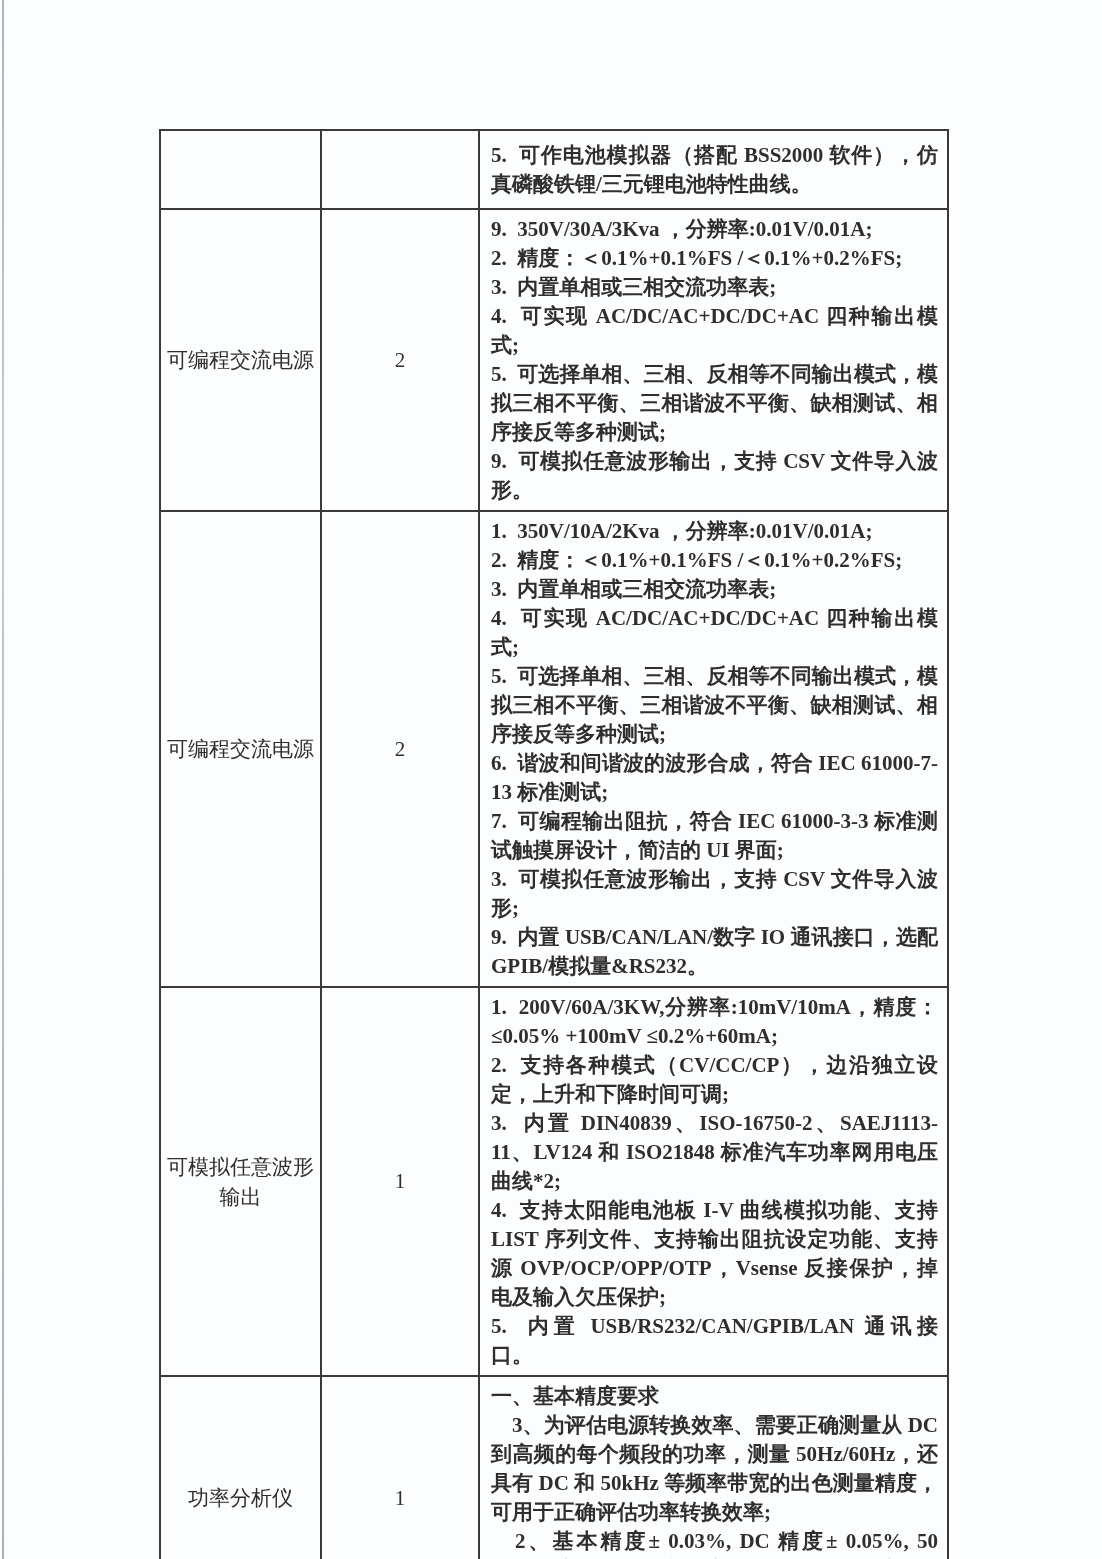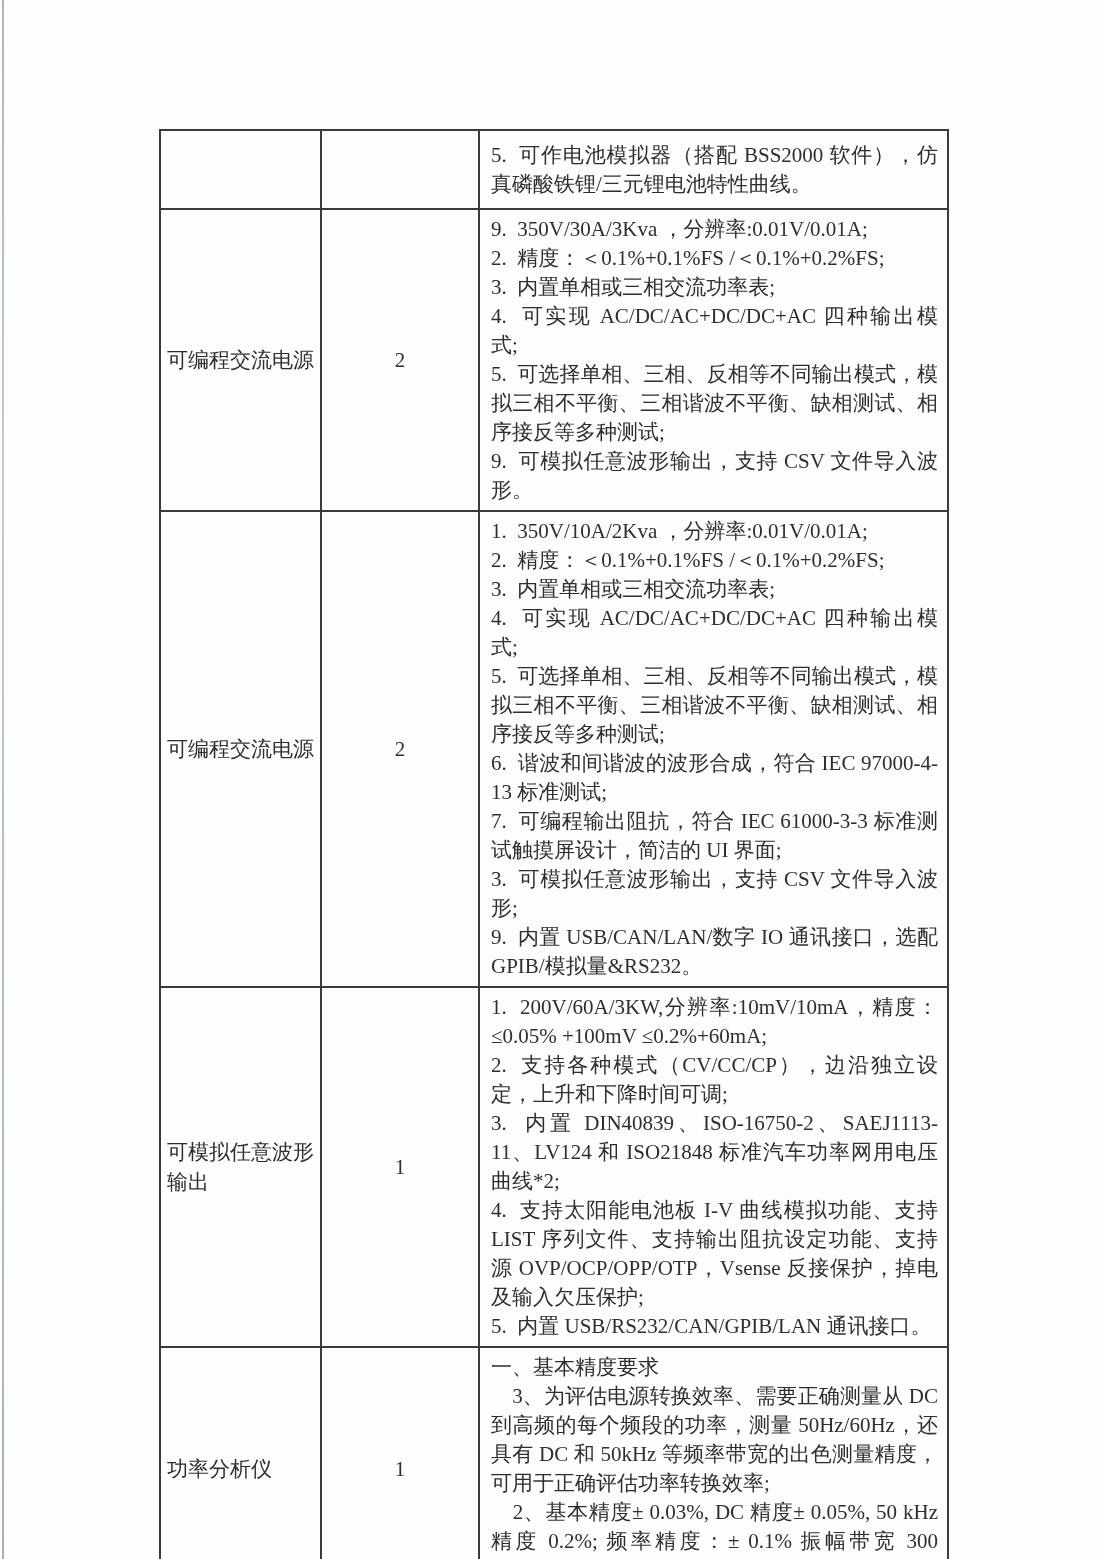--- a/index.html
+++ b/index.html
@@ -31,33 +31,34 @@
   }
   col.c-name{width:161px;}
   col.c-qty{width:158px;}
   col.c-spec{width:469px;}
   tr.row-0{height:79px;}
   tr.row-1{height:224px;}
   tr.row-2{height:411px;}
   tr.row-3{height:340px;}
   tr.row-4{height:228px;}
   td.name-cell{
-    text-align:left;
+    text-align:center;
     font-size:20px;
     line-height:30px;
     padding:2px 6px;
   }
   td.qty-cell{
     text-align:center;
     font-size:20px;
   }
   td.spec-cell{
     vertical-align:top;
     padding:5px 9px 5px 11px;
     text-align:justify;
+    font-weight:bold;
   }
   p.spec-line{
     margin:0;
     line-height:29px;
     white-space:pre-wrap;
     word-break:break-word;
   }
 </style>
 </head>
 <body>
@@ -94,21 +95,21 @@
 
   <tr class="row-2">
     <td class="name-cell">可编程交流电源</td>
     <td class="qty-cell">2</td>
     <td class="spec-cell">
           <p class="spec-line">1.  350V/10A/2Kva ，分辨率:0.01V/0.01A;</p>
           <p class="spec-line">2.  精度：＜0.1%+0.1%FS /＜0.1%+0.2%FS;</p>
           <p class="spec-line">3.  内置单相或三相交流功率表;</p>
           <p class="spec-line">4.  可实现 AC/DC/AC+DC/DC+AC 四种输出模式;</p>
           <p class="spec-line">5.  可选择单相、三相、反相等不同输出模式，模拟三相不平衡、三相谐波不平衡、缺相测试、相序接反等多种测试;</p>
-          <p class="spec-line">6.  谐波和间谐波的波形合成，符合 IEC 97000-4-13 标准测试;</p>
+          <p class="spec-line">6.  谐波和间谐波的波形合成，符合 IEC 61000-7-13 标准测试;</p>
           <p class="spec-line">7.  可编程输出阻抗，符合 IEC 61000-3-3 标准测试触摸屏设计，简洁的 UI 界面;</p>
           <p class="spec-line">3.  可模拟任意波形输出，支持 CSV 文件导入波形;</p>
           <p class="spec-line">9.  内置 USB/CAN/LAN/数字 IO 通讯接口，选配 GPIB/模拟量&amp;RS232。</p>
         </td>
   </tr>
 
   <tr class="row-3">
     <td class="name-cell">可模拟任意波形输出</td>
     <td class="qty-cell">1</td>
     <td class="spec-cell">

